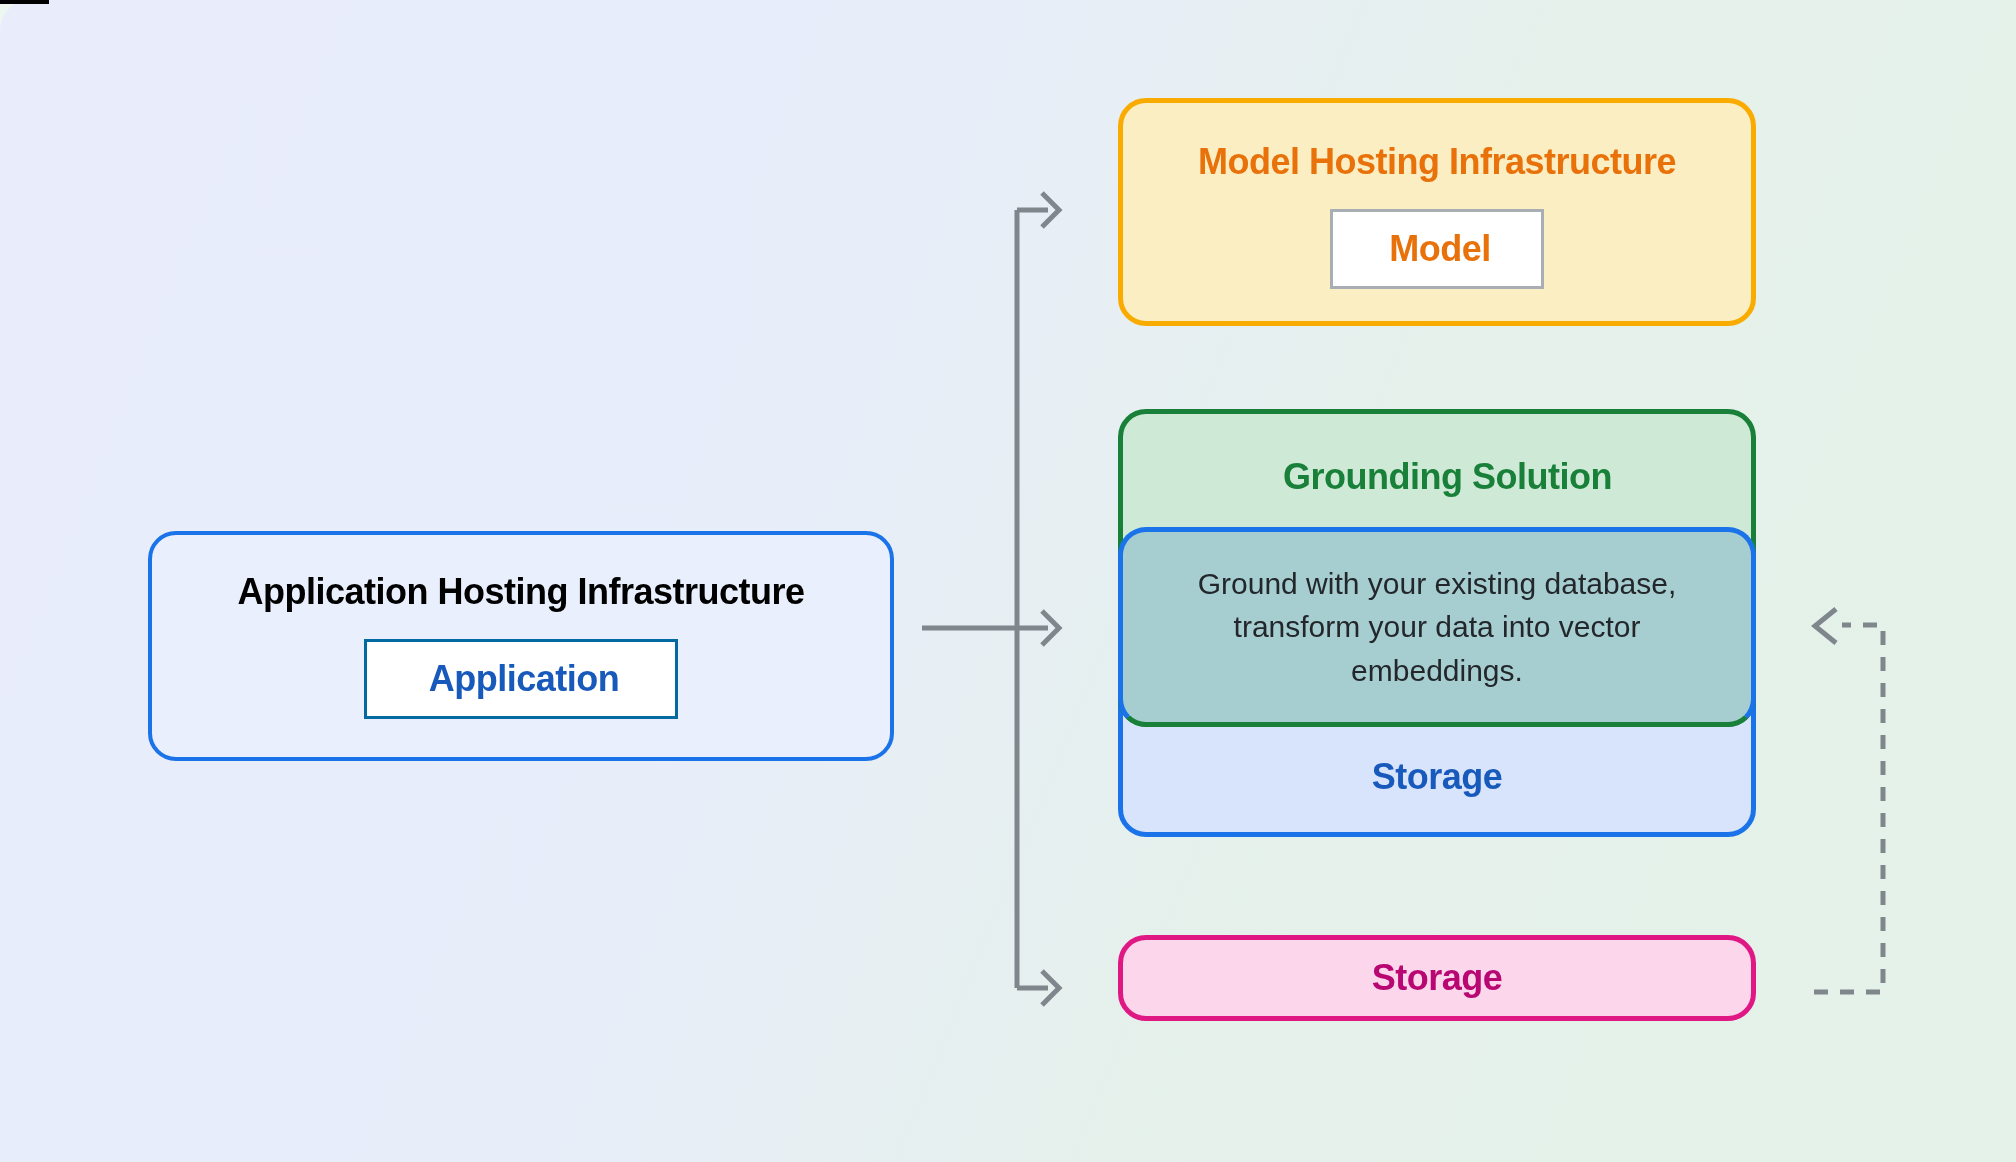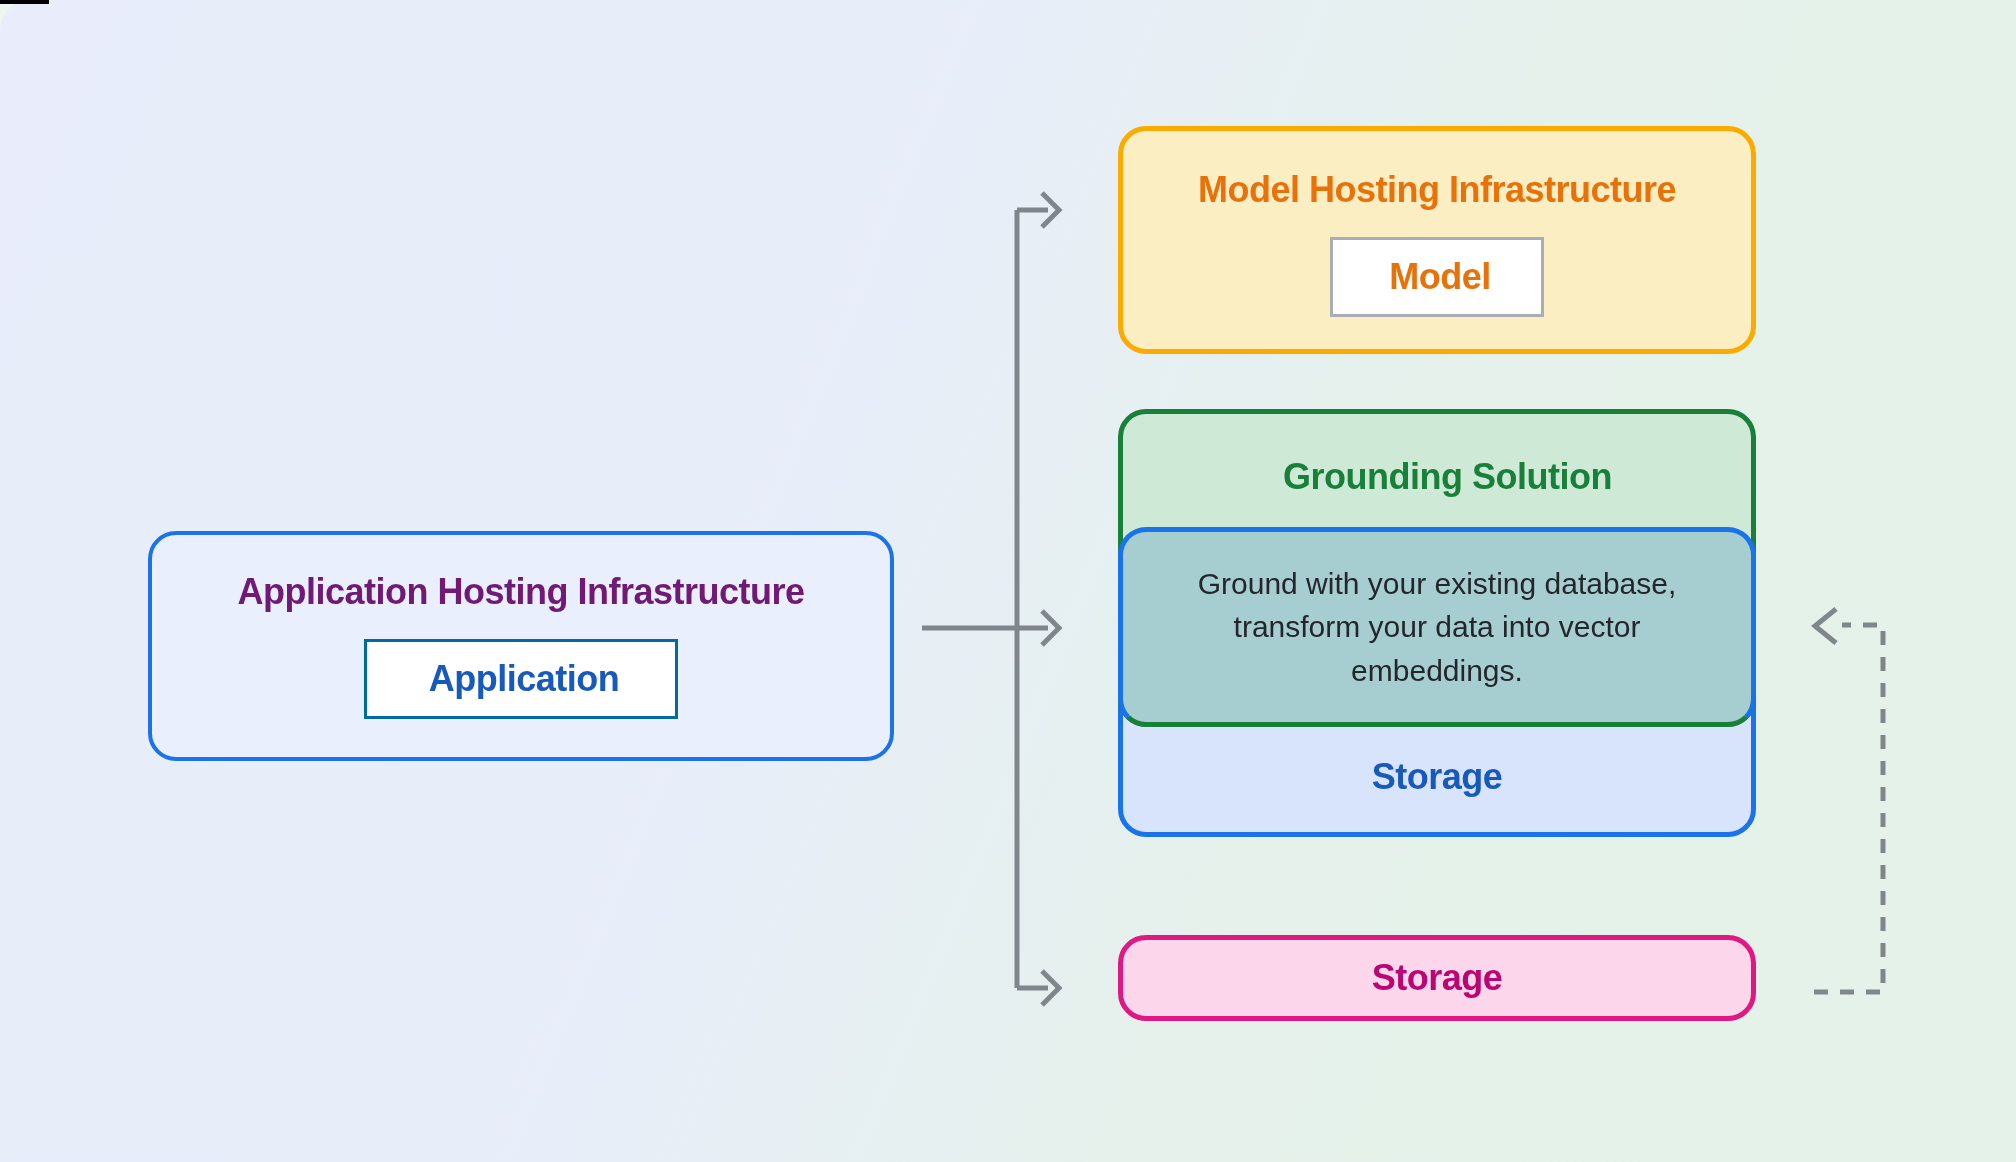--- a/index.html
+++ b/index.html
@@ -51,30 +51,30 @@
     padding-left: 6px;
   }
   
   #app-box {
     left: 148px; top: 531px;
     width: 746px; height: 230px;
     background: #e9effd;
     border: 4px solid #1a73e8;
     padding-top: 36px;
   }
-  #app-box .box-title { color: #701a75; }
+  #app-box .box-title { color: #000000; }
   #app-chip {
     margin-top: 26px;
     width: 314px; height: 80px;
     border: 3px solid #0369a1;
     color: #185abc;
   }
   
   #model-box {
-    left: 1118px; top: 126px;
+    left: 1118px; top: 98px;
     width: 638px; height: 228px;
     background: #fceec3;
     border: 5px solid #f9ab00;
     padding-top: 38px;
   }
   #model-box .box-title { color: #e8710a; }
   #model-chip {
     margin-top: 26px;
     width: 214px; height: 80px;
     border: 3px solid #a9aeb4;

